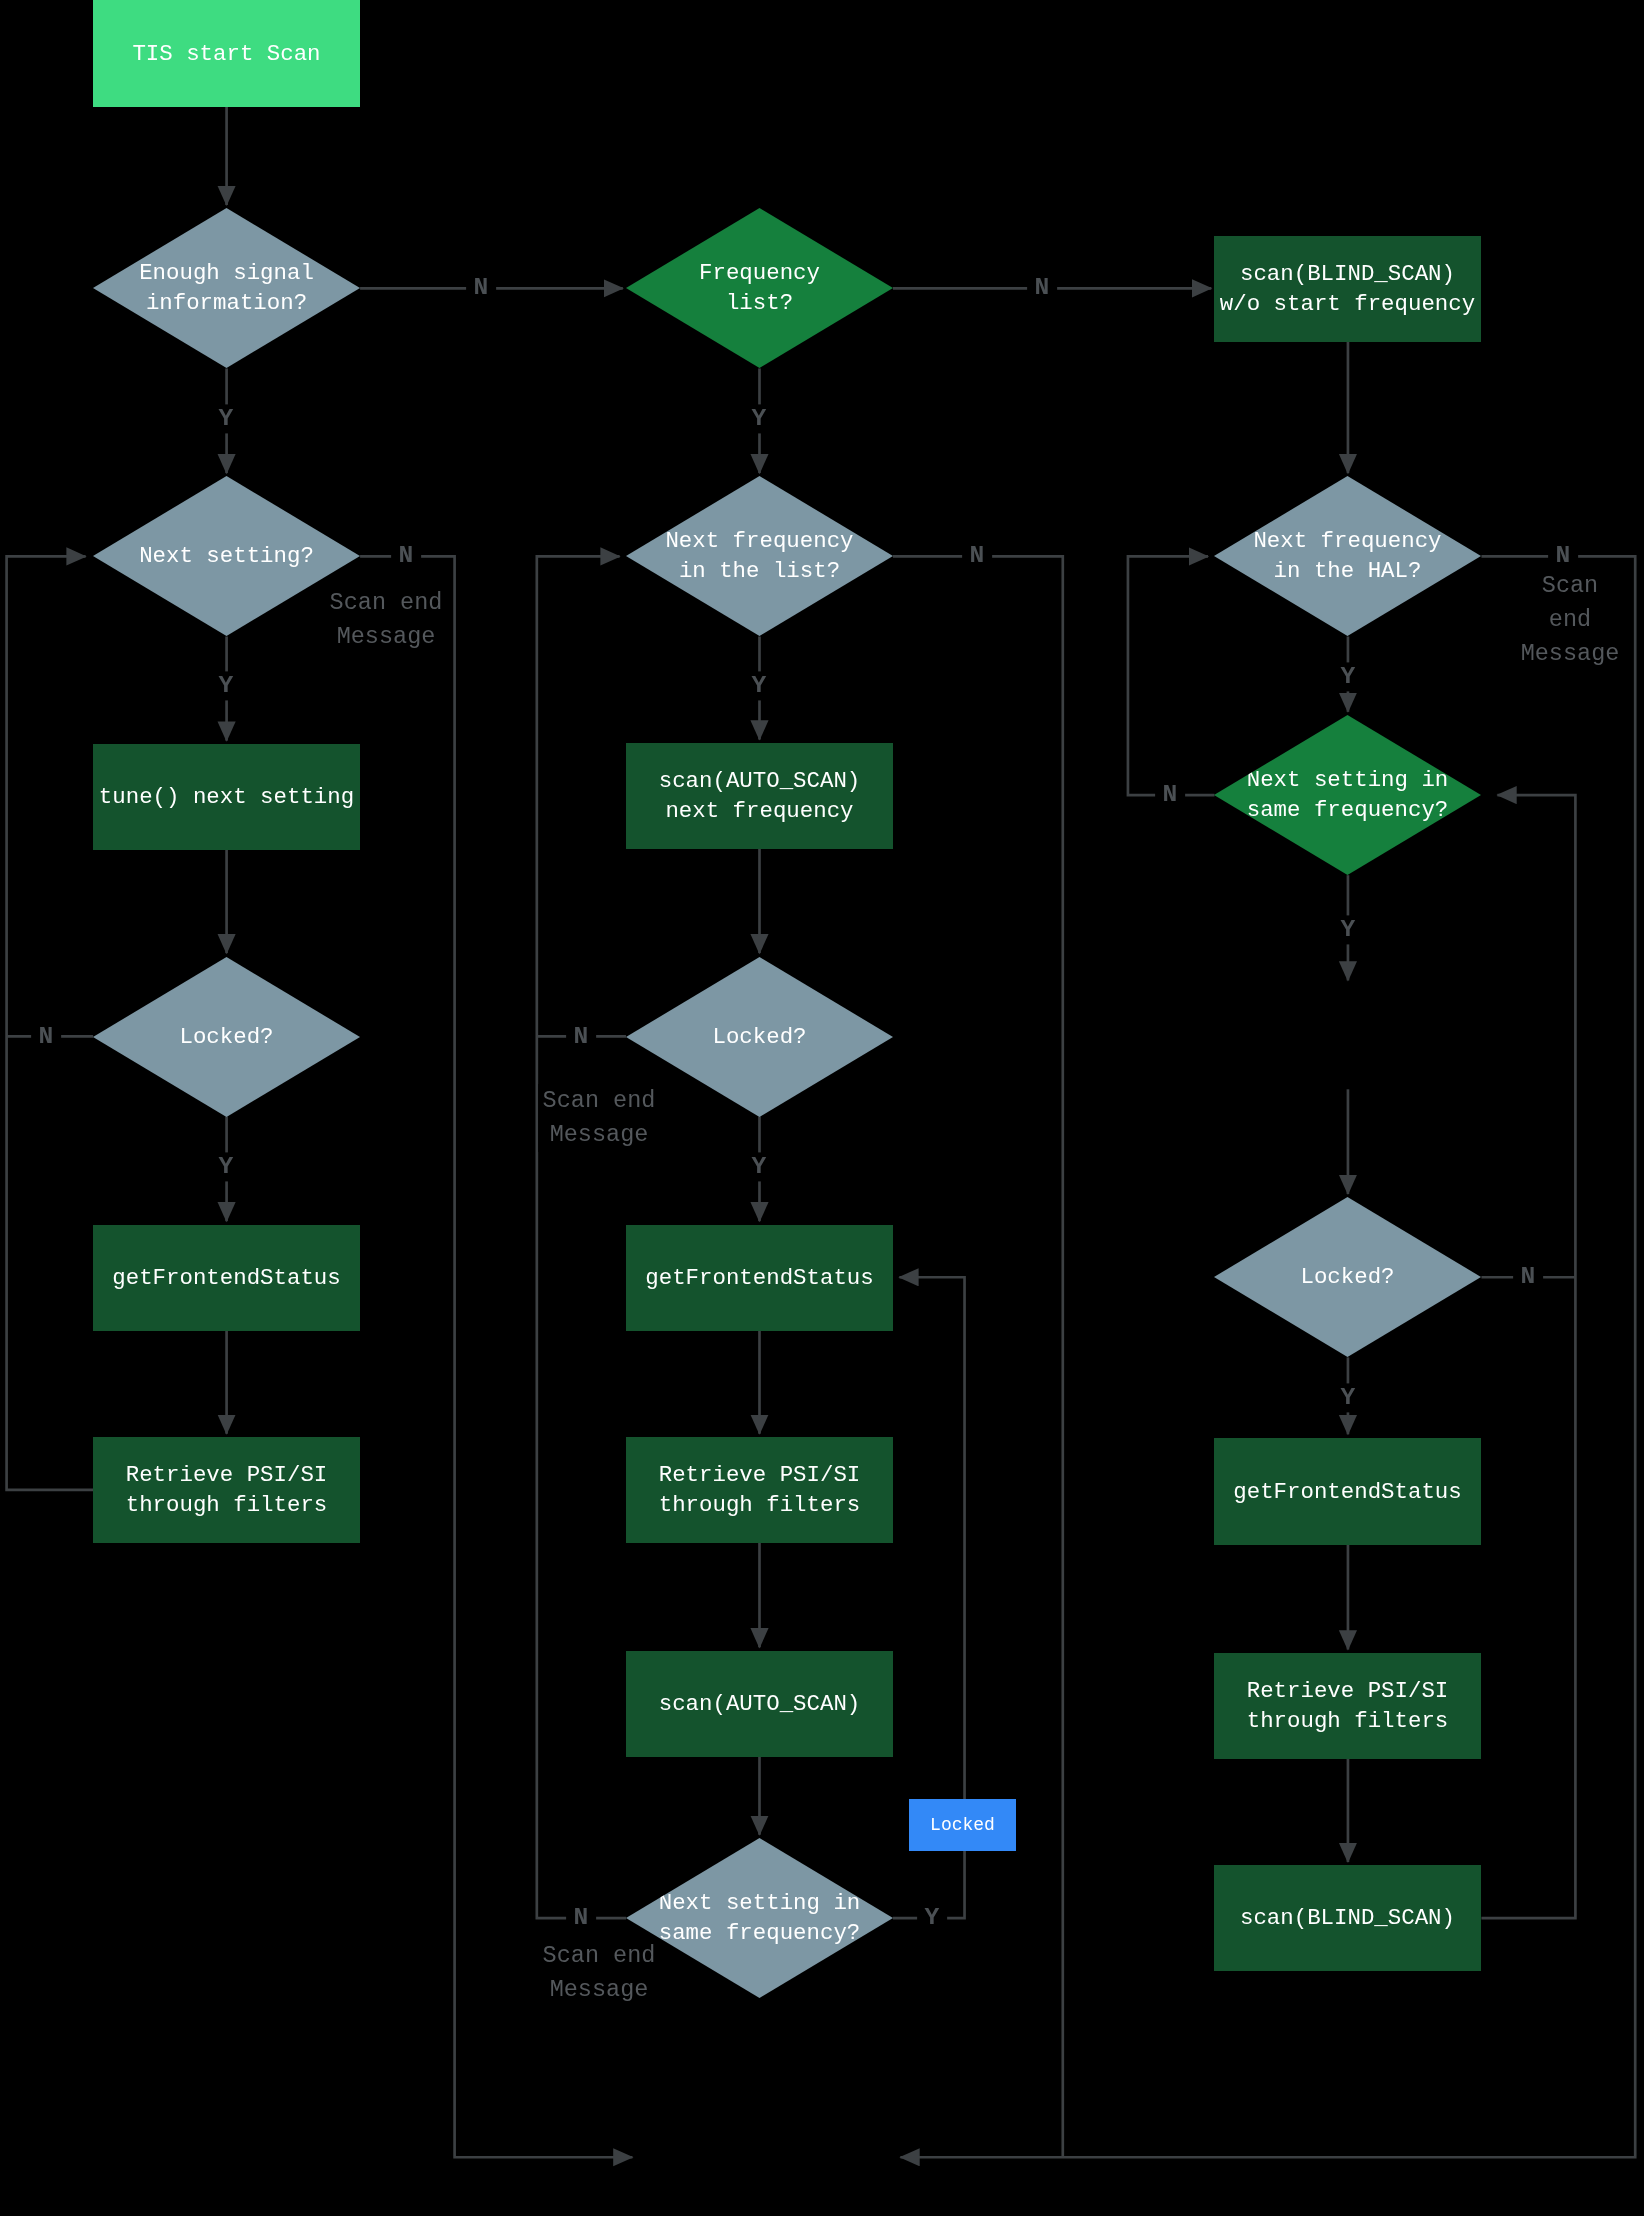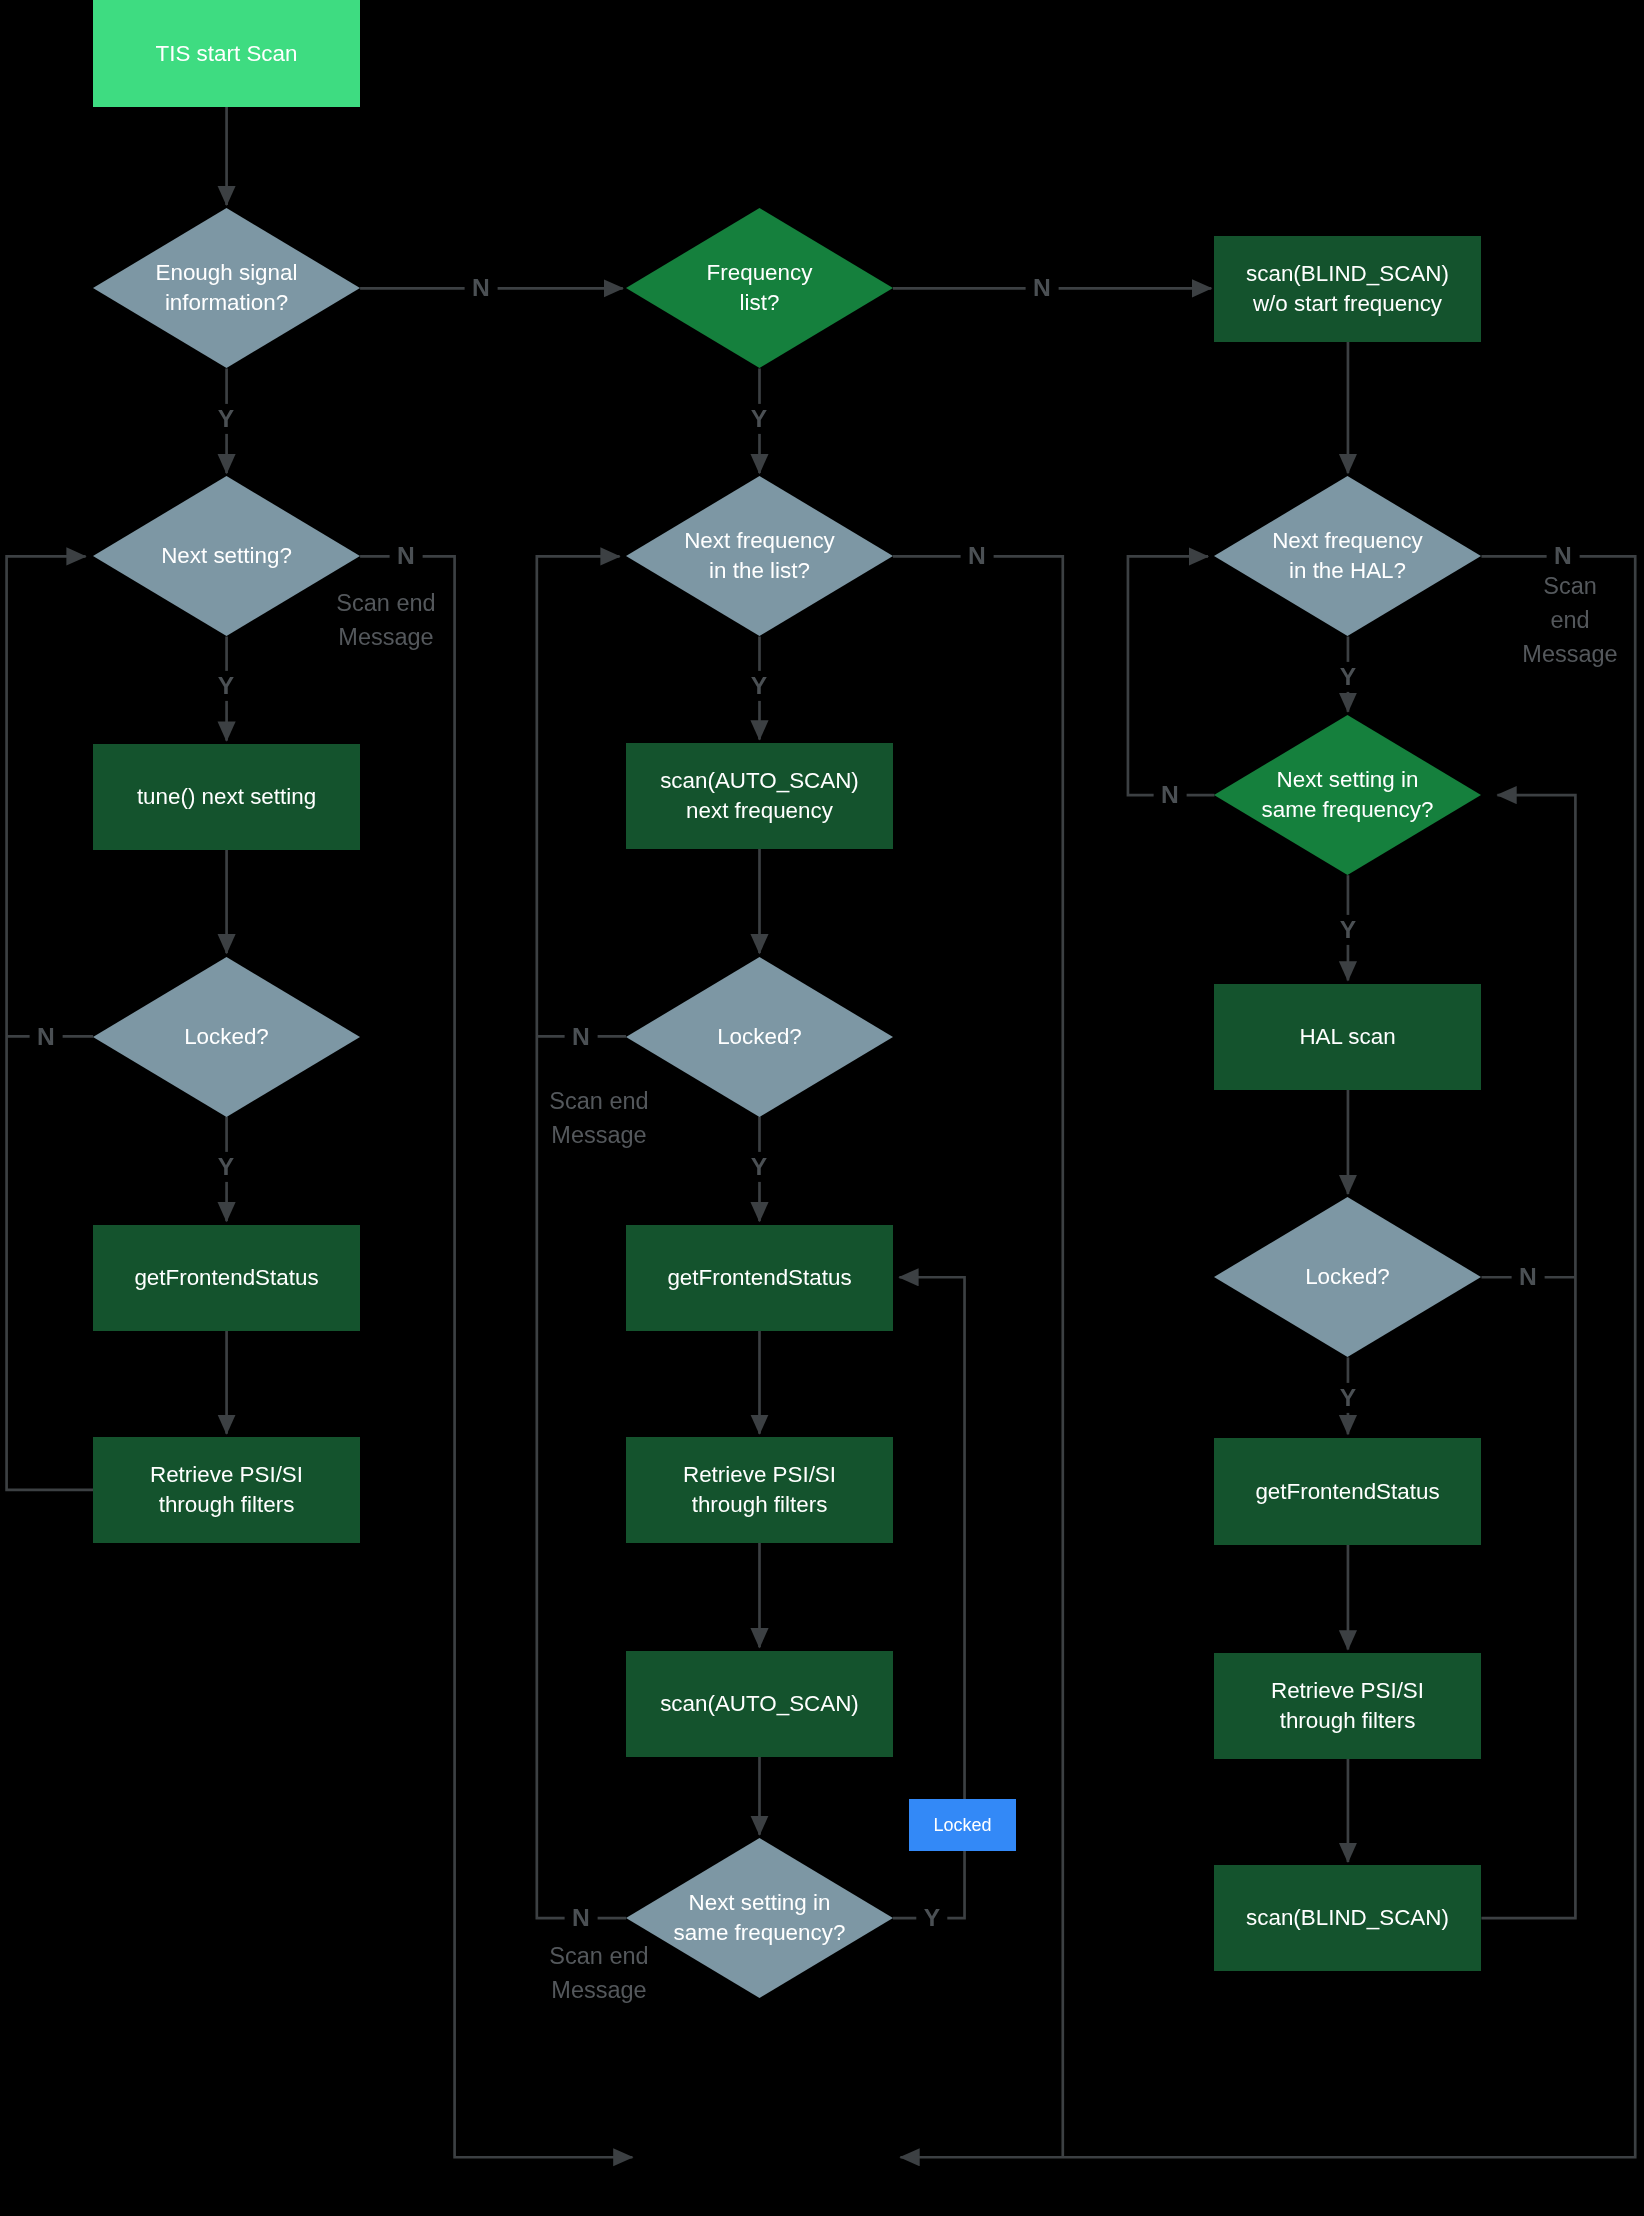--- a/index.html
+++ b/index.html
@@ -1,17 +1,17 @@
 <!DOCTYPE html>
 <html style="font-size:8.5px"><head>
 <meta charset="utf-8">
 <style>
   html,body{margin:0;padding:0;background:#000;}
   .canvas{position:relative;width:1645px;height:2216px;background:#000000;overflow:hidden;
-          font-family:Liberation Sans, sans-serif;}
+          font-family:Liberation Mono, monospace;}
   .edges{position:absolute;left:0;top:0;width:1645px;height:2216px;}
   .node{position:absolute;display:flex;align-items:center;justify-content:center;
         text-align:center;color:#ffffff;font-size:22.4px;line-height:30px;
         white-space:pre-line;}
   .box{background:#14532d;}
   .diamond{background:#7d97a4;clip-path:polygon(50% 0,100% 50%,50% 100%,0 50%);}
   .diamond.blue{background:#15803d;}
   .terminal{background:#3edc81;}
   .tag{background:#3389f7;font-size:18px;}
   .lbl{position:absolute;transform:translate(-50%,-50%);background:#000;
@@ -93,21 +93,20 @@
   <div class="node tag" style="left:909px;top:1799px;width:107px;height:52px">Locked</div>
   <div class="node diamond" style="left:626px;top:1838px;width:267px;height:160px">Next setting in
 same frequency?</div>
 
   <div class="node box" style="left:1214px;top:236px;width:267px;height:106px">scan(BLIND_SCAN)
 w/o start frequency</div>
   <div class="node diamond" style="left:1214px;top:476px;width:267px;height:160px">Next frequency
 in the HAL?</div>
   <div class="node diamond blue" style="left:1214px;top:715px;width:267px;height:160px">Next setting in
 same frequency?</div>
-  <div class="node box" style="left:1214px;top:984px;width:267px;height:106px">HAL scan</div>
   <div class="node diamond" style="left:1214px;top:1197px;width:267px;height:160px">Locked?</div>
   <div class="node box" style="left:1214px;top:1438px;width:267px;height:107px">getFrontendStatus</div>
   <div class="node box" style="left:1214px;top:1653px;width:267px;height:106px">Retrieve PSI/SI
 through filters</div>
   <div class="node box" style="left:1214px;top:1865px;width:267px;height:106px" id="blind-scan-box">scan(BLIND_SCAN)</div>
 
   <div class="lbl" style="left:226px;top:419px">Y</div>
   <div class="lbl" style="left:226px;top:686px">Y</div>
   <div class="lbl" style="left:226px;top:1167px">Y</div>
   <div class="lbl" style="left:759px;top:419px">Y</div>

